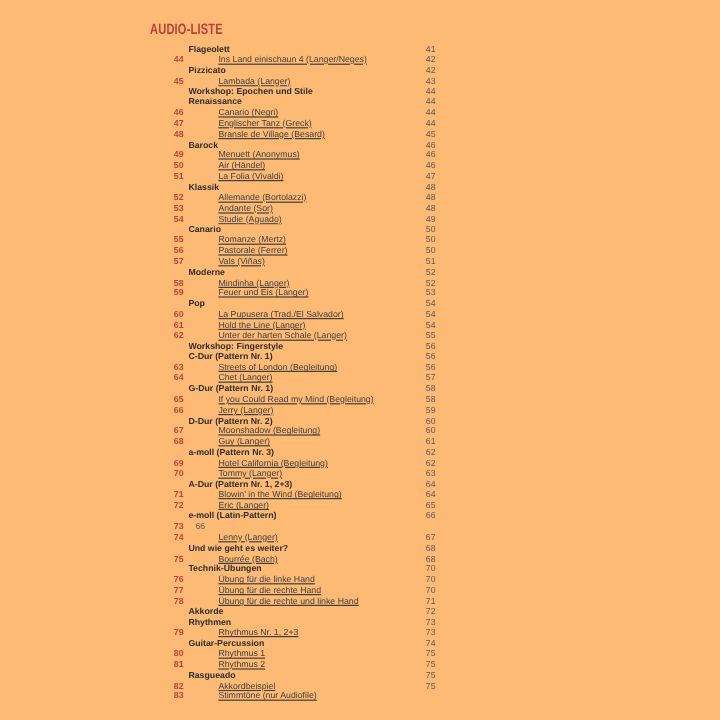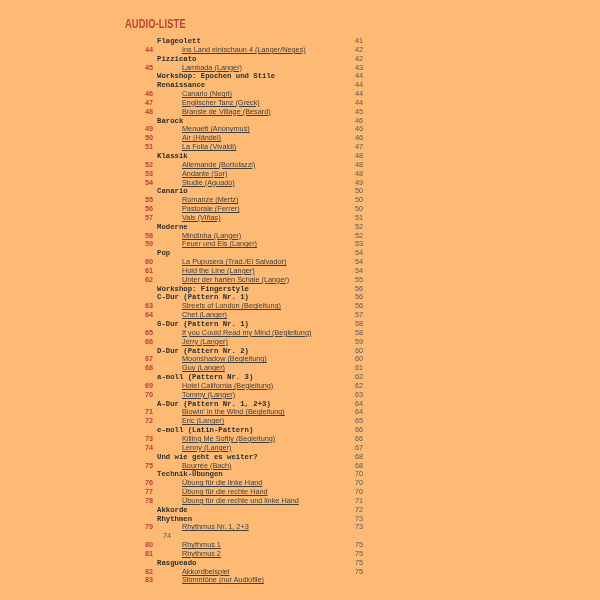--- a/index.html
+++ b/index.html
@@ -47,21 +47,21 @@
     width: 40px;
     text-align: right;
     font-weight: bold;
     color: var(--accent, #bc4137);
   }
   .label {
     flex: 1 1 auto;
     margin-left: 4px;
     overflow: hidden;
   }
-  .row.header .label { font-weight: bold; color: #2e2e2e; font-family: Liberation Mono, monospace; }
+  .row.header .label { font-weight: bold; color: #2e2e2e; }
   .row.track  .label { padding-left: 25px; text-decoration: underline; }
   .pg {
     flex: 0 0 18px;
     width: 18px;
     text-align: right;
     color: #5a5a5a;
   }
 </style>
 </head>
 <body>
@@ -289,21 +289,20 @@
         <span class="label">Eric (Langer)</span>
         <span class="pg">65</span>
       </div>
       <div class="row header">
         <span class="num"></span>
         <span class="label">e-moll (Latin-Pattern)</span>
         <span class="pg">66</span>
       </div>
       <div class="row track">
         <span class="num">73</span>
-        <span class="label">Killing Me Softly (Begleitung)</span>
         <span class="pg">66</span>
       </div>
       <div class="row track">
         <span class="num">74</span>
         <span class="label">Lenny (Langer)</span>
         <span class="pg">67</span>
       </div>
       <div class="row header">
         <span class="num"></span>
         <span class="label">Und wie geht es weiter?</span>
@@ -344,20 +343,21 @@
         <span class="label">Rhythmen</span>
         <span class="pg">73</span>
       </div>
       <div class="row track">
         <span class="num">79</span>
         <span class="label">Rhythmus Nr. 1, 2+3</span>
         <span class="pg">73</span>
       </div>
       <div class="row header">
         <span class="num"></span>
+        <span class="label">Guitar-Percussion</span>
         <span class="pg">74</span>
       </div>
       <div class="row track">
         <span class="num">80</span>
         <span class="label">Rhythmus 1</span>
         <span class="pg">75</span>
       </div>
       <div class="row track">
         <span class="num">81</span>
         <span class="label">Rhythmus 2</span>

